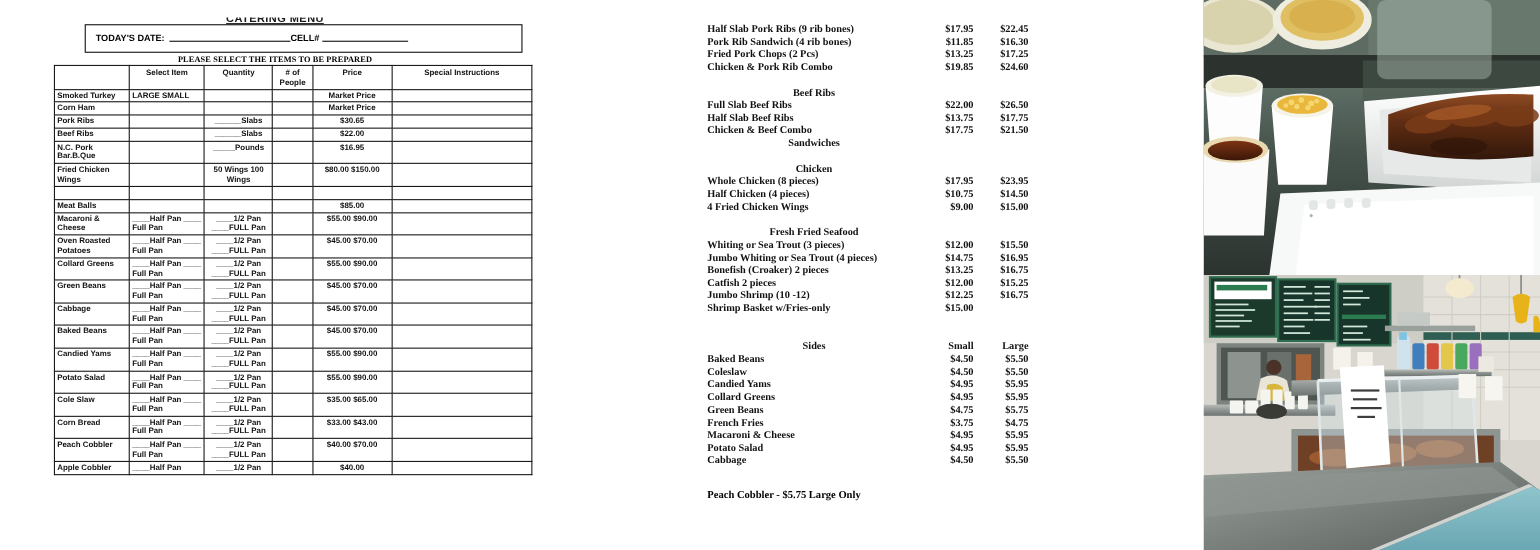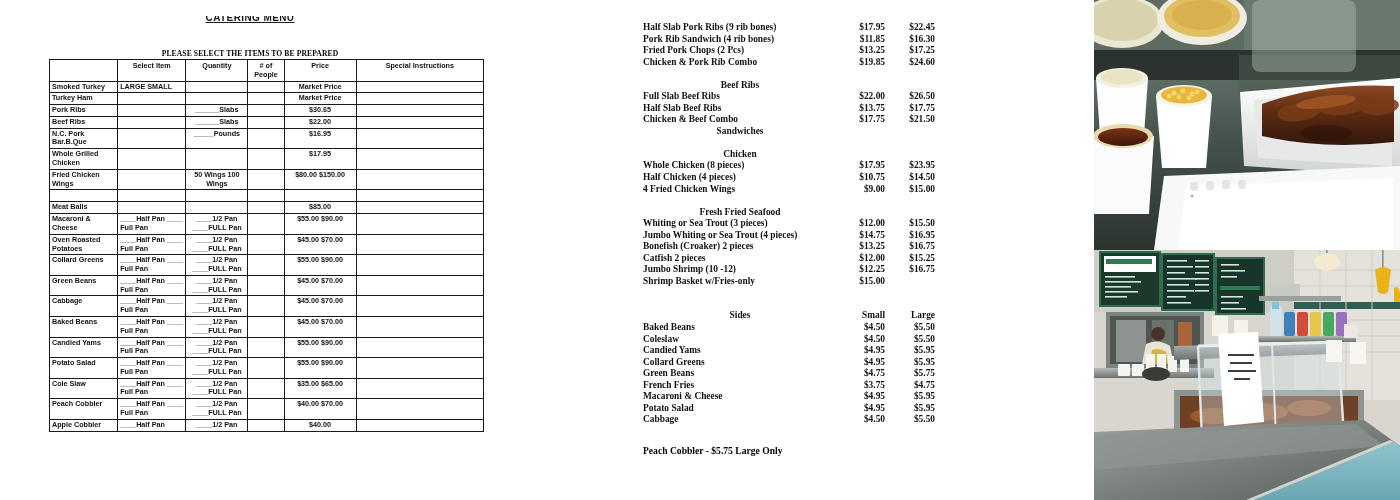--- a/index.html
+++ b/index.html
@@ -186,20 +186,26 @@
   #photo-counter { top: 250px; }
   .photo svg { display: block; }
 </style>
 </head>
 <body>
 
 <div id="order-form">
 
   <div class="form-title">CATERING MENU</div>
 
+  <div class="date-box">
+    <span class="date-label">TODAY'S DATE:</span>
+    <span class="date-rule" style="left:76px; width:110px;"></span>
+    <span class="cell-label">CELL#</span>
+    <span class="date-rule" style="left:215px; width:78px;"></span>
+  </div>
 
   <div class="select-banner">PLEASE SELECT THE ITEMS TO BE PREPARED</div>
 
   <table class="order-table">
     <colgroup>
       <col class="col-item">
         <col class="col-select">
         <col class="col-qty">
       <col class="col-people">
         <col class="col-price">
@@ -219,21 +225,21 @@
         <tr>
           <td>Smoked Turkey</td>
           <td class="two-line">LARGE
 SMALL</td>
           <td class="c"></td>
           <td class="c"></td>
           <td class="c">Market Price</td>
           <td></td>
         </tr>
         <tr>
-          <td>Turkey Ham</td>
+          <td>Corn Ham</td>
           <td></td>
           <td class="c"></td>
           <td class="c"></td>
           <td class="c">Market Price</td>
           <td></td>
         </tr>
         <tr>
           <td>Pork Ribs</td>
           <td></td>
           <td class="c">______Slabs</td>
@@ -252,29 +258,20 @@
         <tr>
           <td class="two-line">N.C. Pork
  Bar.B.Que</td>
           <td></td>
           <td class="c">_____Pounds</td>
           <td class="c"></td>
           <td class="c">$16.95</td>
           <td></td>
         </tr>
         <tr>
-          <td class="two-line">Whole Grilled
-   Chicken</td>
-          <td></td>
-          <td class="c"></td>
-          <td class="c"></td>
-          <td class="c">$17.95</td>
-          <td></td>
-        </tr>
-        <tr>
           <td class="two-line">Fried Chicken
 Wings</td>
           <td></td>
           <td class="c two-line">50 Wings
 100 Wings</td>
           <td class="c"></td>
           <td class="c two-line">$80.00
 $150.00</td>
           <td></td>
         </tr>
@@ -386,20 +383,31 @@
         </tr>
         <tr>
           <td>Cole Slaw</td>
           <td class="two-line">____Half Pan
 ____ Full Pan</td>
           <td class="c two-line">____1/2 Pan
 ____FULL Pan</td>
           <td class="c"></td>
           <td class="c two-line">$35.00
 $65.00</td>
+          <td></td>
+        </tr>
+        <tr>
+          <td>Corn Bread</td>
+          <td class="two-line">____Half Pan
+____ Full Pan</td>
+          <td class="c two-line">____1/2 Pan
+____FULL Pan</td>
+          <td class="c"></td>
+          <td class="c two-line">$33.00
+$43.00</td>
           <td></td>
         </tr>
         <tr>
           <td>Peach Cobbler</td>
           <td class="two-line">____Half Pan
 ____ Full Pan</td>
           <td class="c two-line">____1/2 Pan
 ____FULL Pan</td>
           <td class="c"></td>
           <td class="c two-line">$40.00

